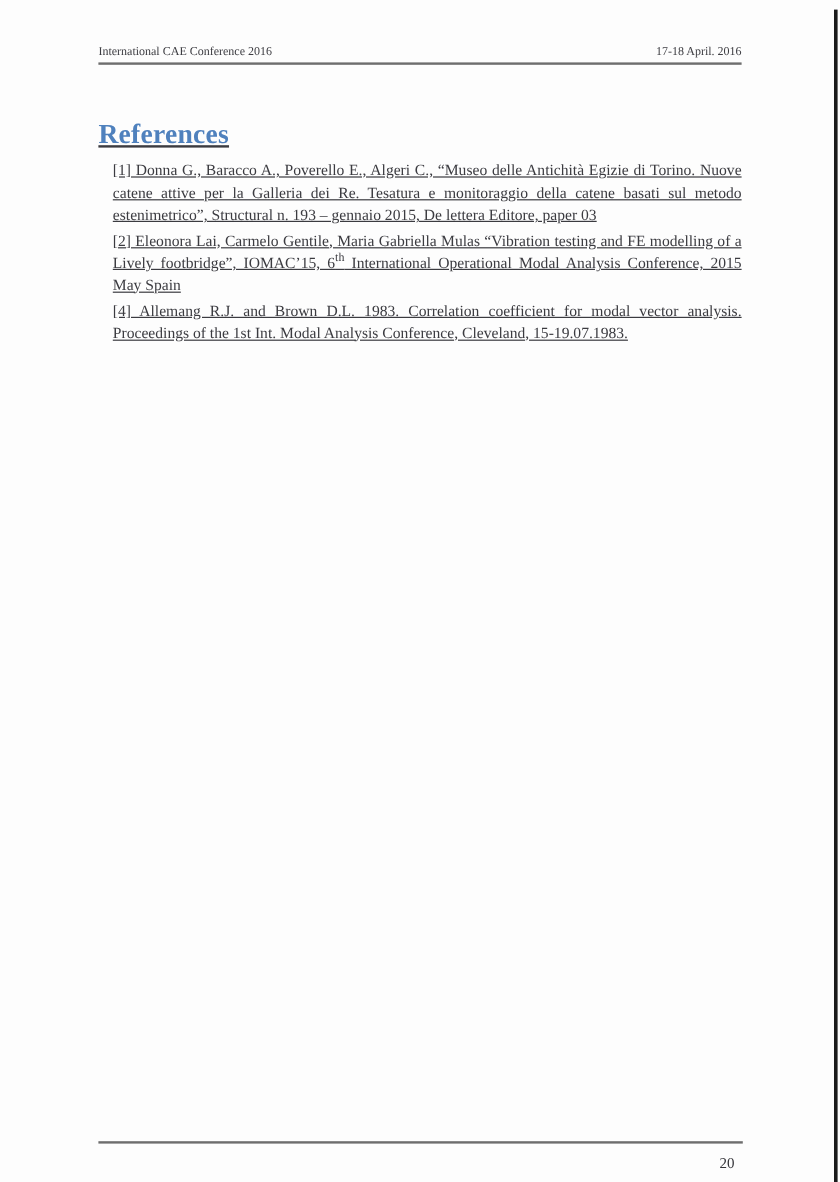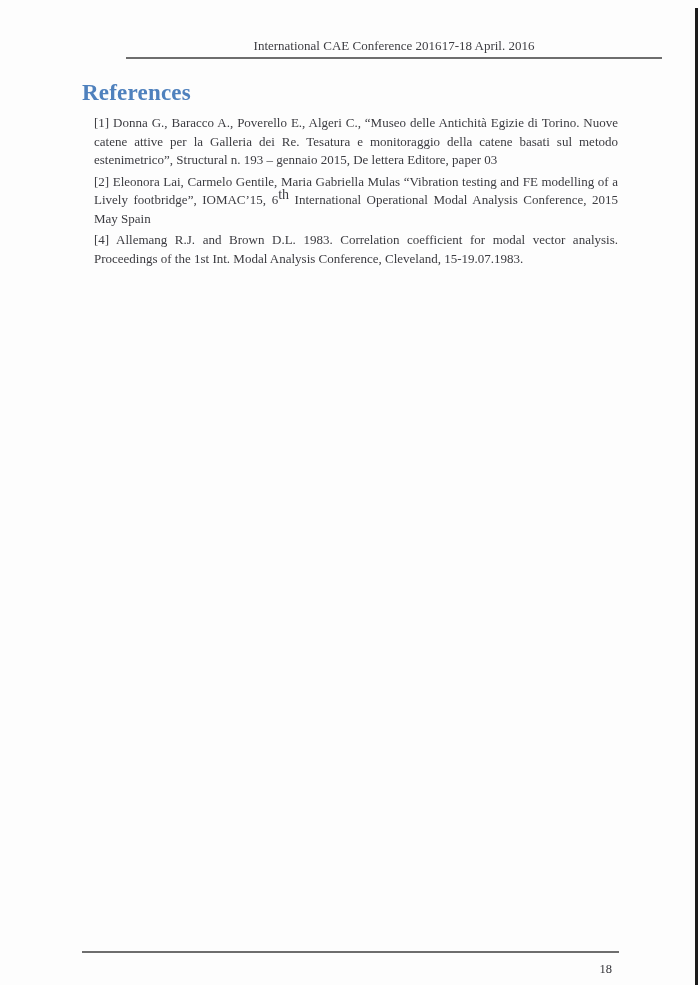--- a/index.html
+++ b/index.html
@@ -24,51 +24,51 @@
     width: 3px;
     height: 977px;
     background: #1b1b1b;
   }
   .page-header {
     position: absolute;
     top: 38px;
     left: 82px;
     width: 536px;
     display: flex;
-    justify-content: center;
+    justify-content: space-between;
     align-items: baseline;
-    font-size: 13px;
+    font-size: 10px;
     color: #3d3d42;
     padding-bottom: 3px;
     border-bottom: 2px solid #6e6e6e;
-    margin-left: 44px;
   }
   .main {
     position: absolute;
-    top: 81px;
+    top: 100px;
     left: 82px;
     width: 536px;
+    text-decoration: underline;
   }
   .section-title {
     margin: 0 0 9px 0;
     font-size: 23px;
     line-height: 24px;
     font-weight: bold;
     color: #4f81bd;
     letter-spacing: 0.2px;
   }
   .ref {
     margin: 0 0 3px 12px;
     font-size: 13px;
     line-height: 18.5px;
     text-align: justify;
     color: #3b3b40;
   }
   .ref sup {
-    font-size: 14px;
+    font-size: 10px;
     line-height: 0;
   }
   .footer-rule {
     position: absolute;
     top: 951px;
     left: 82px;
     width: 537px;
     border-top: 2px solid #6e6e6e;
   }
   .page-number {
@@ -97,15 +97,15 @@
     <h1 class="section-title">References</h1>
 
     <div>
         <p class="ref"><span>[1] Donna G., Baracco A., Poverello E., Algeri C., “Museo delle Antichità Egizie di Torino. Nuove catene attive per la Galleria dei Re. Tesatura e monitoraggio della catene basati sul metodo estenimetrico”, Structural n. 193 – gennaio 2015, De lettera Editore, paper 03</span></p>
         <p class="ref"><span>[2] Eleonora Lai, Carmelo Gentile, Maria Gabriella Mulas “Vibration testing and FE modelling of a Lively footbridge”, IOMAC’15, 6</span><sup>th</sup><span> International Operational Modal Analysis Conference, 2015 May Spain</span></p>
         <p class="ref"><span>[4] Allemang R.J. and Brown D.L. 1983. Correlation coefficient for modal vector analysis. Proceedings of the 1st Int. Modal Analysis Conference, Cleveland, 15-19.07.1983.</span></p>
       </div>
   </div>
 
   <div class="footer-rule"></div>
-  <div class="page-number">18</div>
+  <div class="page-number">20</div>
 
 </div>
 
 </body></html>

